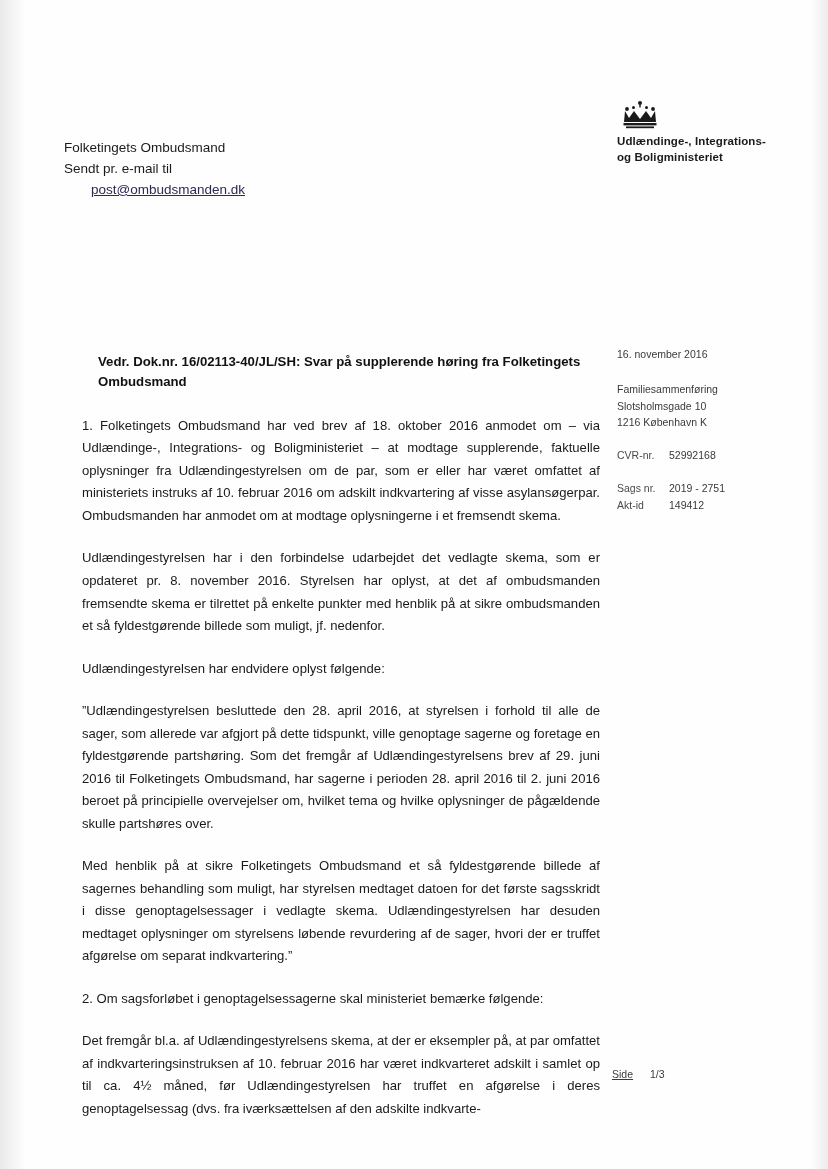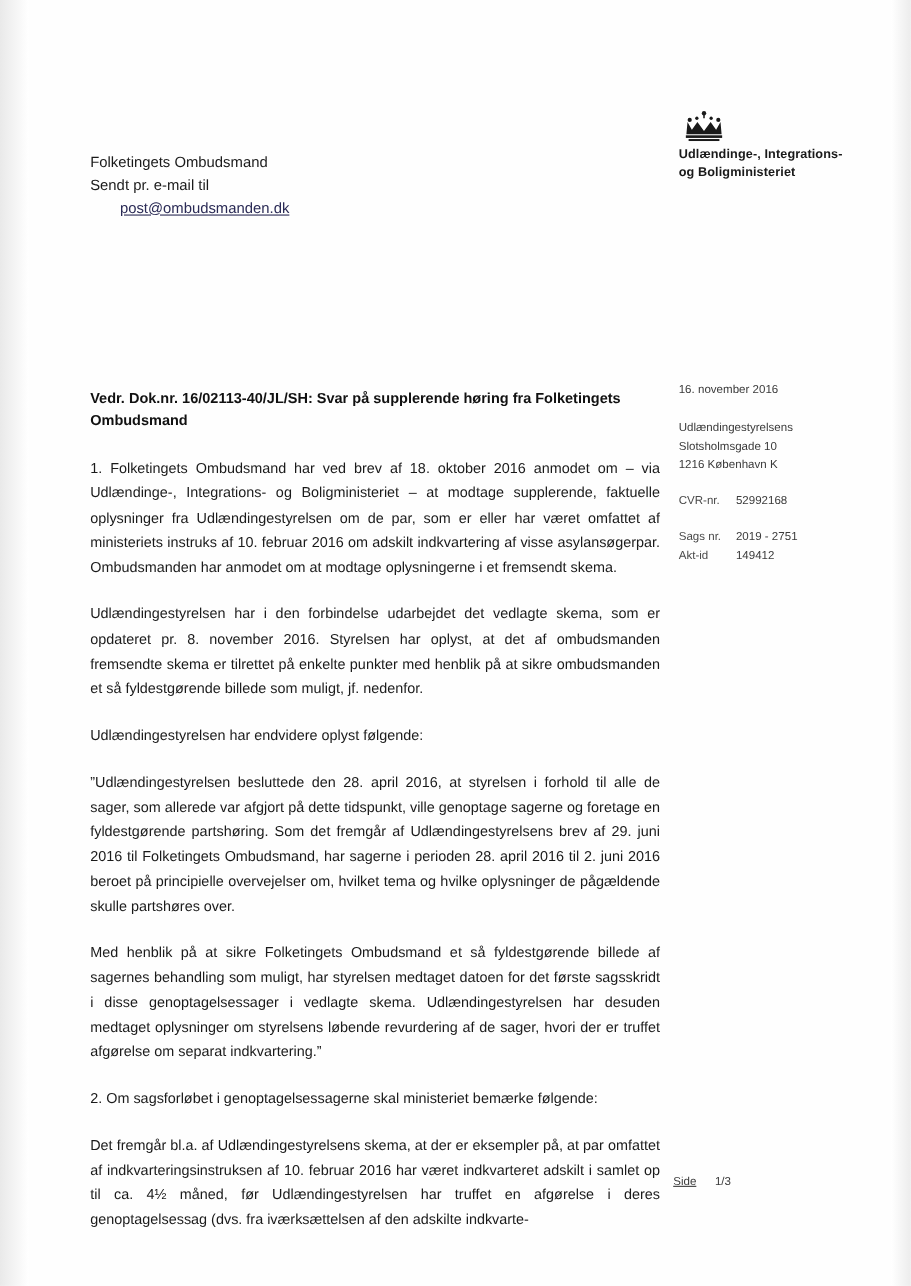--- a/index.html
+++ b/index.html
@@ -55,21 +55,21 @@
     font-size: 11.5px;
     font-weight: bold;
     line-height: 1.35;
     color: #1a1a1a;
     letter-spacing: 0.1px;
   }
 
   
   .recipient {
     position: absolute;
-    left: 82px;
+    left: 64px;
     top: 138px;
     width: 330px;
     font-size: 13.5px;
     line-height: 1.55;
     color: #1a1a1a;
   }
   .recipient .line { display: block; }
   .recipient a {
     color: #2a2a55;
     text-decoration: underline;
@@ -103,21 +103,21 @@
   .body-col {
     position: absolute;
     left: 82px;
     top: 352px;
     width: 518px;
   }
   .doc-title {
     font-size: 13.2px;
     font-weight: bold;
     line-height: 1.55;
-    margin: 0 0 22px 0;
+    margin: 0 0 22px 16px;
     color: #111;
   }
   p.para {
     font-size: 13.1px;
     line-height: 1.72;
     margin: 0 0 20px 0;
     text-align: justify;
     color: #1a1a1a;
   }
 
@@ -159,21 +159,21 @@
   <div class="recipient">
     <span class="line">Folketingets Ombudsmand</span>
     <span class="line">Sendt pr. e-mail til</span>
     <a class="line" href="#">post@ombudsmanden.dk</a>
   </div>
 
   <div class="info-col">
     <div class="info-date">16. november 2016</div>
 
     <div class="info-group">
-      <span class="info-plain">Udlændingestyrelsens</span>
+      <span class="info-plain">Familiesammenføring</span>
       <span class="info-plain">Slotsholmsgade 10</span>
       <span class="info-plain">1216 København K</span>
     </div>
 
 
     <div class="info-group">
       <div class="info-row">
         <span class="k">CVR-nr.</span>
         <span class="v">52992168</span>
       </div>

